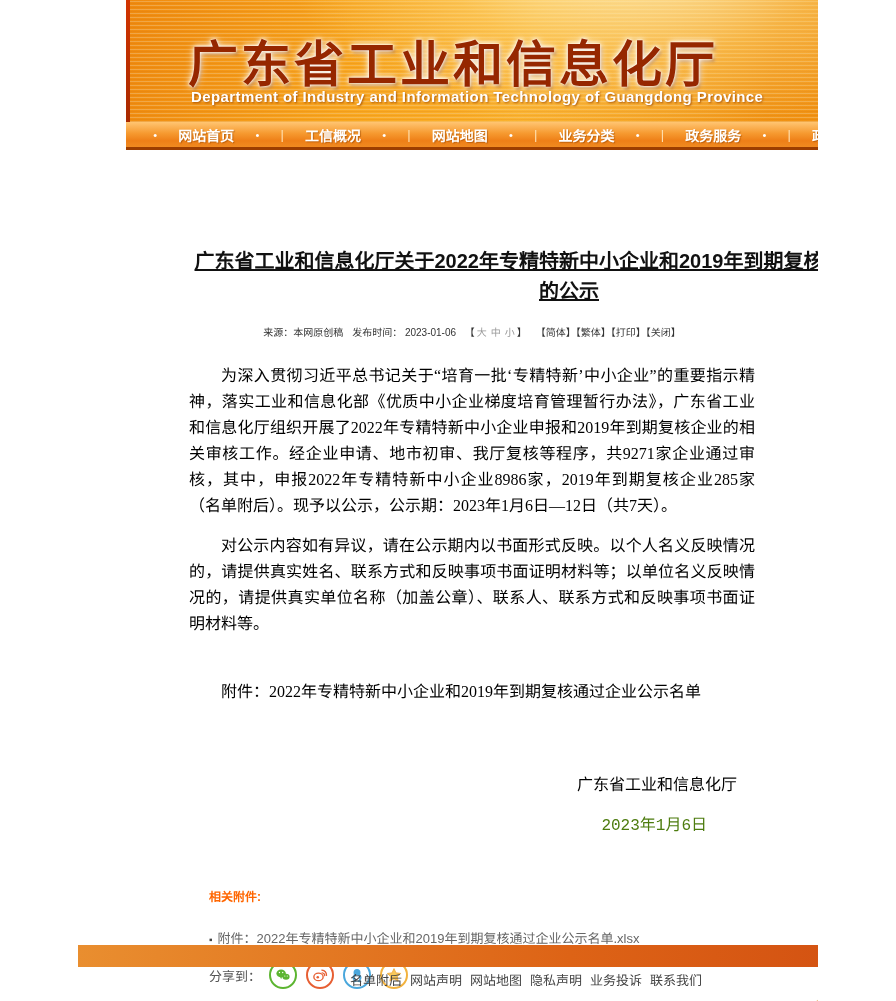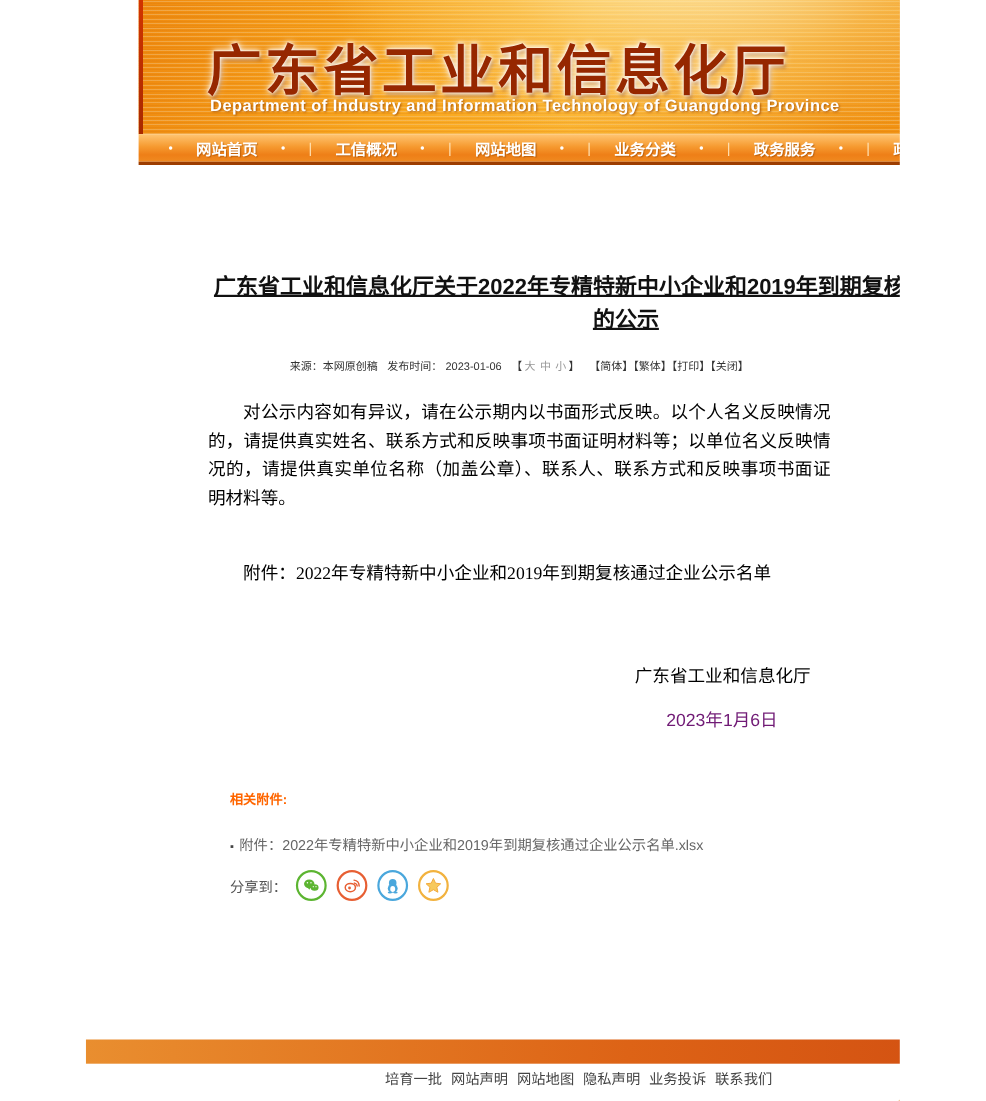--- a/index.html
+++ b/index.html
@@ -76,21 +76,21 @@
   }
   .attachment-line {
     margin-top:42px !important; margin-bottom:0 !important;
   }
   .sig-org {
     margin-top:66px; text-align:right; padding-right:18px;
     font-size:16px; color:#000; font-family:"Liberation Serif", serif;
   }
   .sig-date {
     margin-top:16px; text-align:right; padding-right:48px;
-    font-size:16px; color:#701a75; font-family:Liberation Sans, sans-serif;
+    font-size:16px; color:#4d7c0f; font-family:Liberation Mono, monospace;
   }
   .contact {
     margin-top:16px; font-size:16px; line-height:28px; color:#000;
     text-indent:2em; text-align:justify; font-family:"Liberation Serif", serif;
   }
 
   
   .related { margin-top:52px; padding-left:83px; }
   .related-heading { color:#ff6600; font-size:12px; font-weight:bold; }
   .related-list { list-style:none; margin-top:24px; }
@@ -171,20 +171,21 @@
     <h1 class="article-title">广东省工业和信息化厅关于2022年专精特新中小企业和2019年到期复核通过企业名单的公示</h1>
 
     <div class="meta">
       <span>来源：本网原创稿</span>
       <span>发布时间： 2023-01-06</span>
       <span id="size-selector"><span>【</span><span class="gray-letter">大</span><span class="gray-letter">中</span><span class="gray-letter">小</span><span>】</span></span>
       <span id="meta-actions"><span class="meta-action">【简体】</span><span class="meta-action">【繁体】</span><span class="meta-action">【打印】</span><span class="meta-action">【关闭】</span></span>
     </div>
 
     <div class="article-body" id="article-body">
+        <p>为深入贯彻习近平总书记关于“培育一批‘专精特新’中小企业”的重要指示精神，落实工业和信息化部《优质中小企业梯度培育管理暂行办法》，广东省工业和信息化厅组织开展了2022年专精特新中小企业申报和2019年到期复核企业的相关审核工作。经企业申请、地市初审、我厅复核等程序，共9271家企业通过审核，其中，申报2022年专精特新中小企业8986家，2019年到期复核企业285家（名单附后）。现予以公示，公示期：2023年1月6日—12日（共7天）。</p>
         <p>对公示内容如有异议，请在公示期内以书面形式反映。以个人名义反映情况的，请提供真实姓名、联系方式和反映事项书面证明材料等；以单位名义反映情况的，请提供真实单位名称（加盖公章）、联系人、联系方式和反映事项书面证明材料等。</p>
         <p class="attachment-line">附件：2022年专精特新中小企业和2019年到期复核通过企业公示名单</p>
       </div>
 
     <p class="sig-org" style="margin-bottom:0">广东省工业和信息化厅</p>
     <p class="sig-date">2023年1月6日</p>
   </div>
 
   <div class="related">
     <div class="related-heading">相关附件:</div>
@@ -236,17 +237,17 @@
     <span class="share-icon ic-qzone">
       <span>
         <svg width="18" height="18" viewBox="0 0 24 24">
           <path d="M12 3.5 L14.6 9.2 L20.8 9.9 L16.2 14.1 L17.5 20.2 L12 17.1 L6.5 20.2 L7.8 14.1 L3.2 9.9 L9.4 9.2 Z" fill="#f7c95c" stroke="#f2a93b" stroke-width="1.2" stroke-linejoin="round"></path>
         </svg>
       </span>
     </span>
   </div>
 
   <div class="bottom-bar"></div>
-  <div class="footer-links" id="footer-links"><span class="footer-link">培育一批</span><span class="footer-link">网站声明</span><span class="footer-link">网站地图</span><span class="footer-link">隐私声明</span><span class="footer-link">业务投诉</span><span class="footer-link">联系我们</span></div>
+  <div class="footer-links" id="footer-links"><span class="footer-link">名单附后</span><span class="footer-link">网站声明</span><span class="footer-link">网站地图</span><span class="footer-link">隐私声明</span><span class="footer-link">业务投诉</span><span class="footer-link">联系我们</span></div>
   <div class="logo-a"></div>
   <div class="logo-b"></div>
 
 </div>
 
 </body></html>

